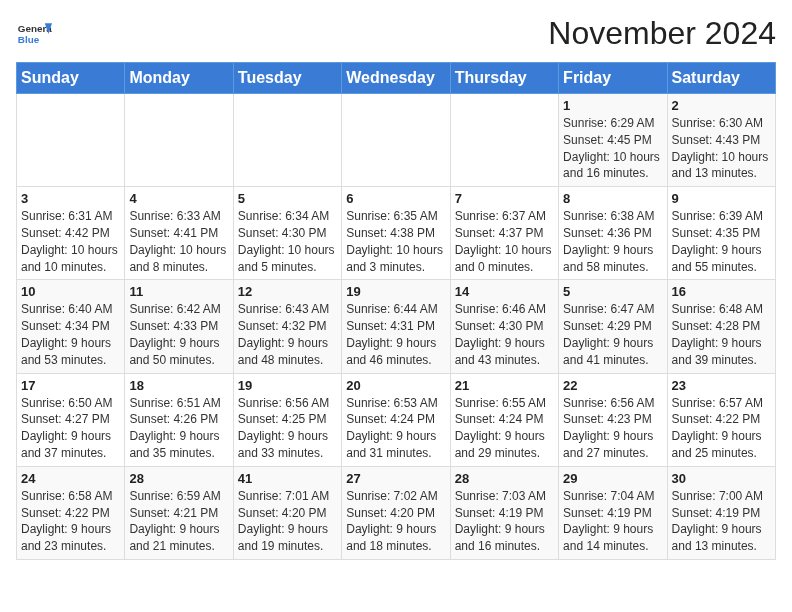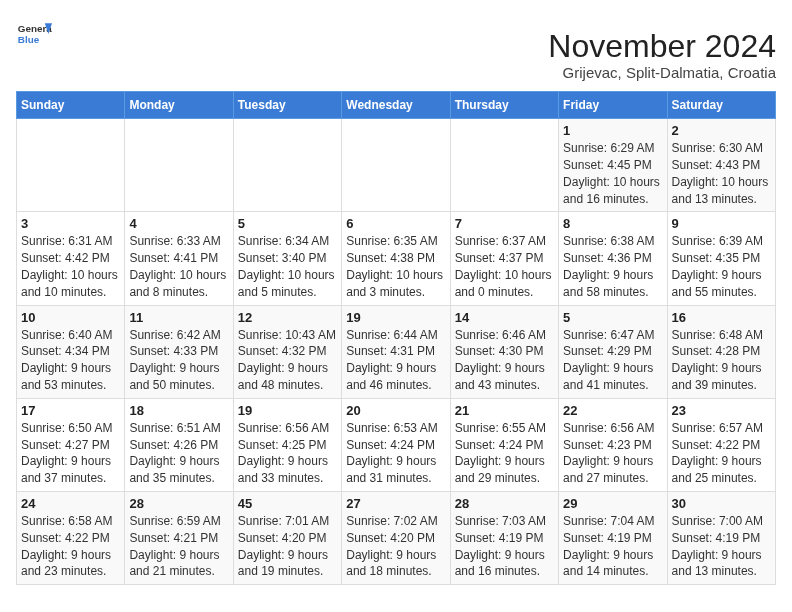--- a/index.html
+++ b/index.html
@@ -20,41 +20,40 @@
       display: flex;
       align-items: center;
       gap: 4px;
     }
     .logo-icon {
       width: 36px;
       height: 36px;
     }
     .title-area {
       text-align: right;
-      margin-top: 13px;
     }
     .main-title {
       font-size: 32px;
       font-weight: normal;
       color: #222;
       line-height: 1.1;
     }
     .subtitle {
       font-size: 15px;
       color: #444;
     }
     table {
       width: 100%;
       border-collapse: collapse;
       table-layout: fixed;
     }
     thead tr th {
       background-color: #3a7bd5;
       color: #fff;
-      font-size: 12px;
+      font-size: 16px;
       font-weight: bold;
       padding: 6px 4px;
       text-align: left;
       border: 1px solid #5a9ae0;
     }
     tbody tr td {
       vertical-align: top;
       padding: 4px 4px;
       font-size: 10px;
       color: #333;
@@ -87,21 +86,20 @@
 <div class="header-area">
   <div class="logo">
     <svg class="logo-icon" viewBox="0 0 40 40">
       <text x="2" y="18" font-size="11" font-weight="bold" fill="#333" font-family="Arial">General</text>
       <text x="2" y="30" font-size="11" font-weight="bold" fill="#3a7bd5" font-family="Arial">Blue</text>
       <polygon points="32,8 40,8 36,20" fill="#3a7bd5"></polygon>
     </svg>
   </div>
   <div class="title-area">
     <div class="main-title">November 2024</div>
-    <div class="subtitle">Grijevac, Split-Dalmatia, Croatia</div>
   </div>
 </div>
 
 <table>
   <thead>
     <tr>
     <th>Sunday</th>
         <th>Monday</th>
         <th>Tuesday</th>
         <th>Wednesday</th>
@@ -139,21 +137,21 @@
         </td>
         <td>
           <span class="day-number">4</span>
           <div class="day-info">Sunrise: 6:33 AM
 Sunset: 4:41 PM
 Daylight: 10 hours and 8 minutes.</div>
         </td>
         <td>
           <span class="day-number">5</span>
           <div class="day-info">Sunrise: 6:34 AM
-Sunset: 3:40 PM
+Sunset: 4:30 PM
 Daylight: 10 hours and 5 minutes.</div>
         </td>
         <td>
           <span class="day-number">6</span>
           <div class="day-info">Sunrise: 6:35 AM
 Sunset: 4:38 PM
 Daylight: 10 hours and 3 minutes.</div>
         </td>
         <td>
           <span class="day-number">7</span>
@@ -182,21 +180,21 @@
 Daylight: 9 hours and 53 minutes.</div>
         </td>
         <td>
           <span class="day-number">11</span>
           <div class="day-info">Sunrise: 6:42 AM
 Sunset: 4:33 PM
 Daylight: 9 hours and 50 minutes.</div>
         </td>
         <td>
           <span class="day-number">12</span>
-          <div class="day-info">Sunrise: 10:43 AM
+          <div class="day-info">Sunrise: 6:43 AM
 Sunset: 4:32 PM
 Daylight: 9 hours and 48 minutes.</div>
         </td>
         <td>
           <span class="day-number">19</span>
           <div class="day-info">Sunrise: 6:44 AM
 Sunset: 4:31 PM
 Daylight: 9 hours and 46 minutes.</div>
         </td>
         <td>
@@ -269,21 +267,21 @@
 Sunset: 4:22 PM
 Daylight: 9 hours and 23 minutes.</div>
         </td>
         <td>
           <span class="day-number">28</span>
           <div class="day-info">Sunrise: 6:59 AM
 Sunset: 4:21 PM
 Daylight: 9 hours and 21 minutes.</div>
         </td>
         <td>
-          <span class="day-number">45</span>
+          <span class="day-number">41</span>
           <div class="day-info">Sunrise: 7:01 AM
 Sunset: 4:20 PM
 Daylight: 9 hours and 19 minutes.</div>
         </td>
         <td>
           <span class="day-number">27</span>
           <div class="day-info">Sunrise: 7:02 AM
 Sunset: 4:20 PM
 Daylight: 9 hours and 18 minutes.</div>
         </td>

